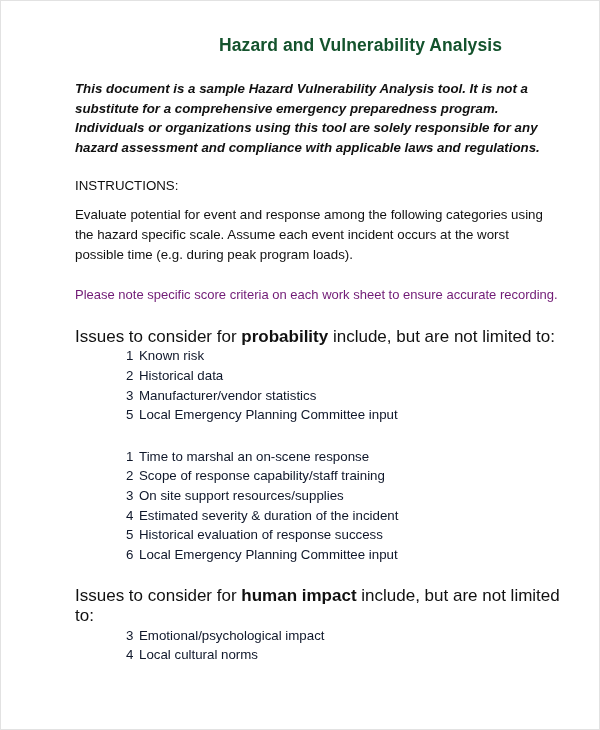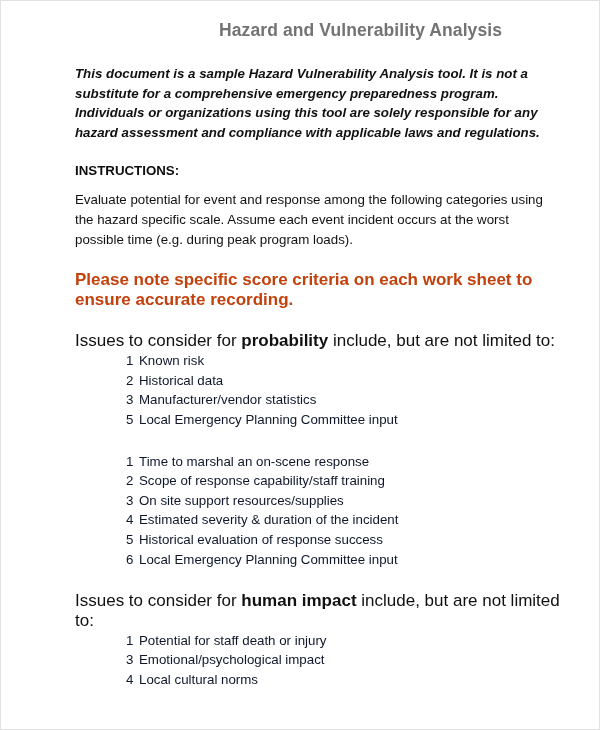--- a/index.html
+++ b/index.html
@@ -33,64 +33,63 @@
     width: 490px;
   }
 
   .doc-title {
     font-size: 17.5px;
     font-weight: bold;
     letter-spacing: 0.1px;
     text-align: left;
     margin: 0;
     padding-left: 144px;
-    padding-top: 18px;
+    padding-top: 33px;
     line-height: 22px;
-    color: #737373;
+    color: #14532d;
   }
 
   .intro {
     font-style: italic;
     font-size: 13.3px;
     line-height: 19.6px;
     margin: 0;
     padding-top: 23px;
     width: 484px;
     color: #111111;
     white-space: pre-line;
     font-weight: bold;
   }
 
   .section-heading {
     font-size: 13.3px;
-    font-weight: bold;
+    font-weight: normal;
     margin: 0;
     padding-top: 19px;
     line-height: 19px;
     color: #0d0d0d;
   }
 
   .body-para {
     font-size: 13.3px;
     line-height: 19.8px;
     margin: 0;
     padding-top: 10px;
     width: 480px;
     color: #111111;
     white-space: pre-line;
   }
 
   .note-para {
-    font-size: 17px;
+    font-size: 13px;
     line-height: 19.8px;
     margin: 0;
     padding-top: 20px;
     width: 500px;
-    color: #c2410c;
-    font-weight: bold;
+    color: #701a75;
   }
 
   .issue-block {
     padding-top: 22px;
   }
 
   .issue-lead {
     font-size: 17px;
     line-height: 19.8px;
     margin: 0;
@@ -157,21 +156,20 @@
           <li><span class="num">5</span><span>Historical evaluation of response success</span></li>
           <li><span class="num">6</span><span>Local Emergency Planning Committee input</span></li>
         </ul>
       </div>
 
       <div class="issue-block">
         <p class="issue-lead">
           <span>Issues to consider for </span><b>human impact</b><span> include, but are not limited to:</span>
         </p>
         <ul class="issue-list">
-          <li><span class="num">1</span><span>Potential for staff death or injury</span></li>
           <li><span class="num">3</span><span>Emotional/psychological impact</span></li>
           <li><span class="num">4</span><span>Local cultural norms</span></li>
         </ul>
       </div>
 
       <div class="issue-block">
         
         
       </div>
     </div>

